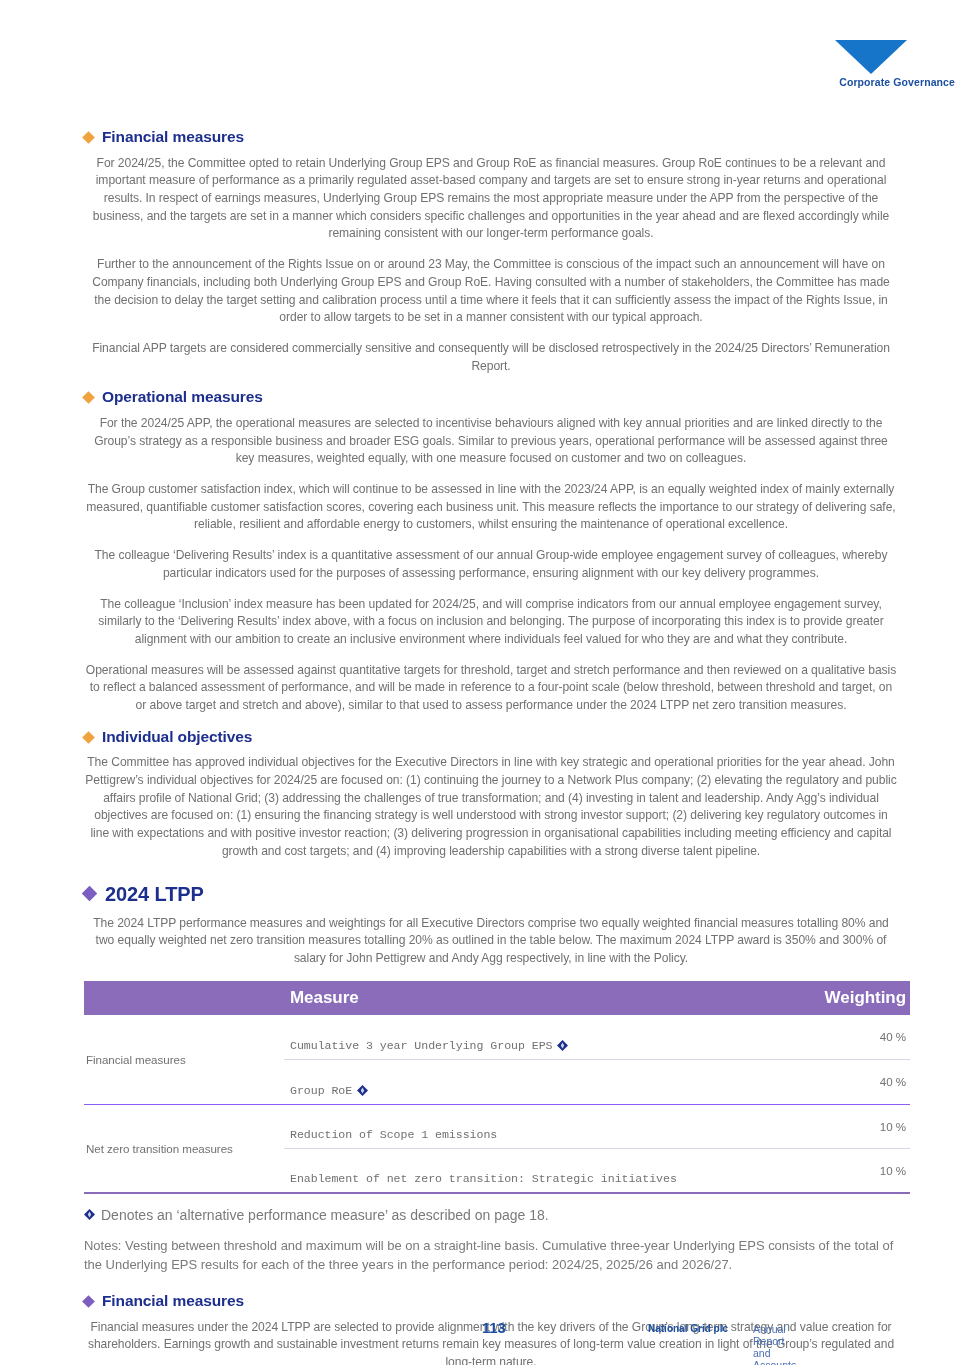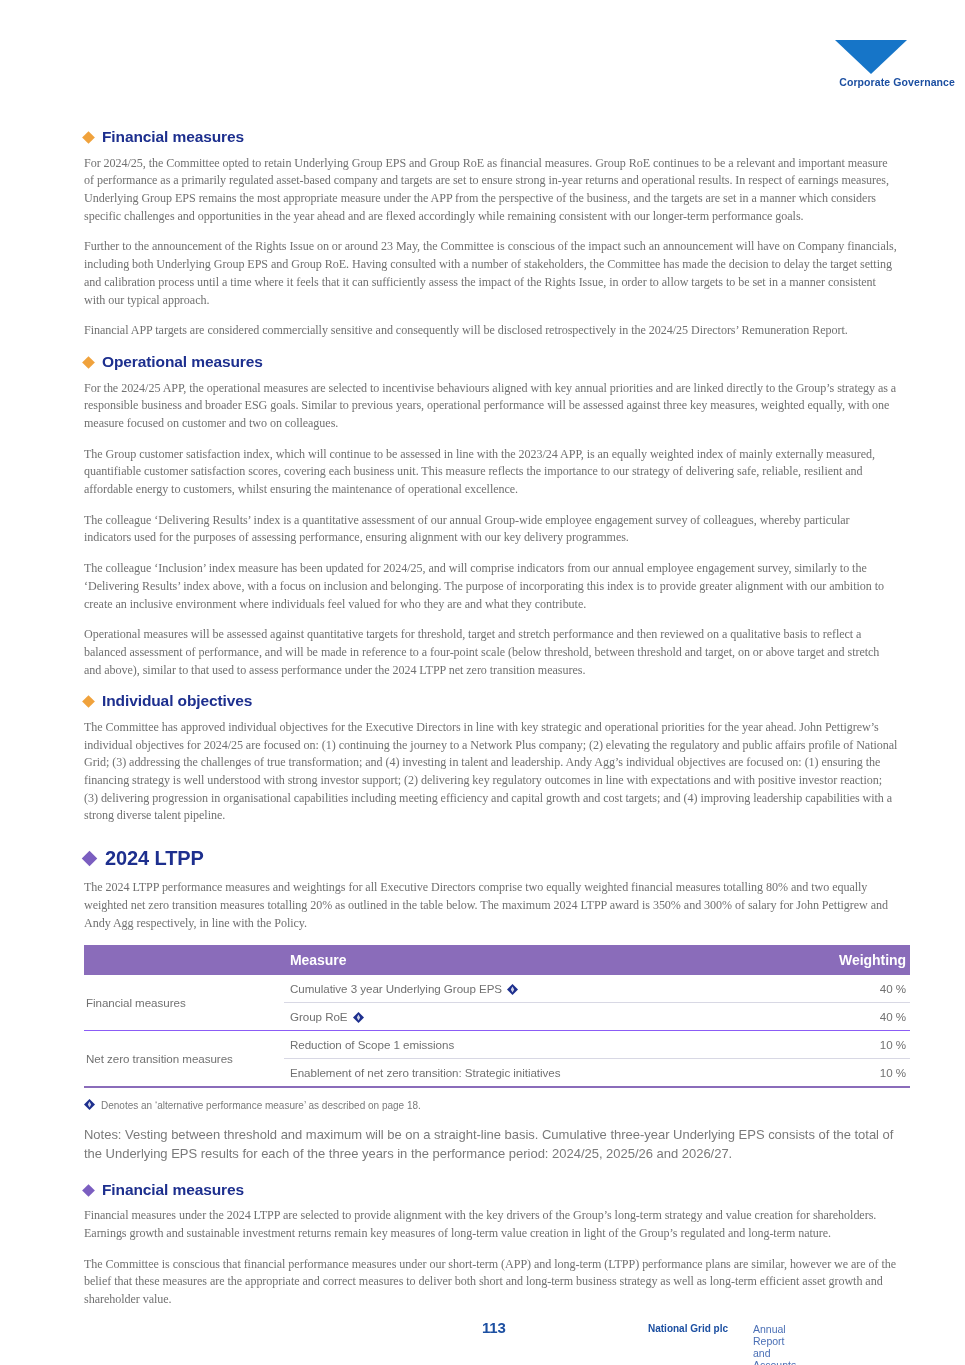--- a/index.html
+++ b/index.html
@@ -83,38 +83,37 @@
   .dia.orange { background: #f0a23c; }
   .dia.purple { background: #7b5ec0; }
   h2.sec.big .dia { width: 11px; height: 11px; margin-right: 10px; }
 
   
   p.body {
     margin: 0 12px 13px 0;
     font-size: 12.1px;
     line-height: 1.465;
     color: #717171;
-    text-align: left;
+    text-align: center;
     letter-spacing: -.06px;
-    font-family: Liberation Serif, serif;
   }
   .sec-block { margin-bottom: 11px; }
   .sec-block:last-child { margin-bottom: 0; }
 
   
   table.ltpp {
     width: 100%;
     border-collapse: collapse;
     margin: 7px 0 0 0;
     table-layout: fixed;
   }
   table.ltpp thead th {
     background: #8a6cba;
     color: #ffffff;
-    font-size: 14px;
+    font-size: 17px;
     font-weight: bold;
     padding: 7px 0 7px 0;
     text-align: left;
     height: 15px;
     letter-spacing: -.05px;
   }
   th.c-cat { width: 200px; }
   th.c-meas { width: 520px; padding-left: 6px !important; }
   th.c-weight { text-align: right !important; padding-right: 4px !important; }
 
@@ -123,22 +122,23 @@
     color: #717171;
     vertical-align: middle;
     letter-spacing: -.05px;
   }
   td.cat {
     padding-left: 2px;
     font-size: 11.6px;
     color: #717171;
   }
   td.meas {
-    padding: 7px 0 7px 6px;
+    padding: 23px 0 7px 6px;
     border-bottom: 1px solid #d8d8e4;
+    font-family: Liberation Mono, monospace;
   }
   td.weight {
     padding: 7px 4px 7px 0;
     text-align: right;
     border-bottom: 1px solid #d8d8e4;
     white-space: nowrap;
   }
   tr.last-in-grp td.meas,
   tr.last-in-grp td.weight { border-bottom: none; }
   tr.grp-div td { border-top: 1px solid #8b5cf6; }
@@ -157,21 +157,21 @@
     margin-left: 5px;
     position: relative;
     top: 2px;
     vertical-align: baseline;
   }
   .apm svg { display: block; }
 
   
   .fn-apm {
     margin: 11px 0 0 0;
-    font-size: 10px;
+    font-size: 14px;
     color: #7a7a7a;
     line-height: 1.45;
     display: flex;
     align-items: flex-start;
   }
   .fn-apm .apm-ic {
     width: 11px;
     height: 11px;
     margin-right: 6px;
     flex: 0 0 auto;

